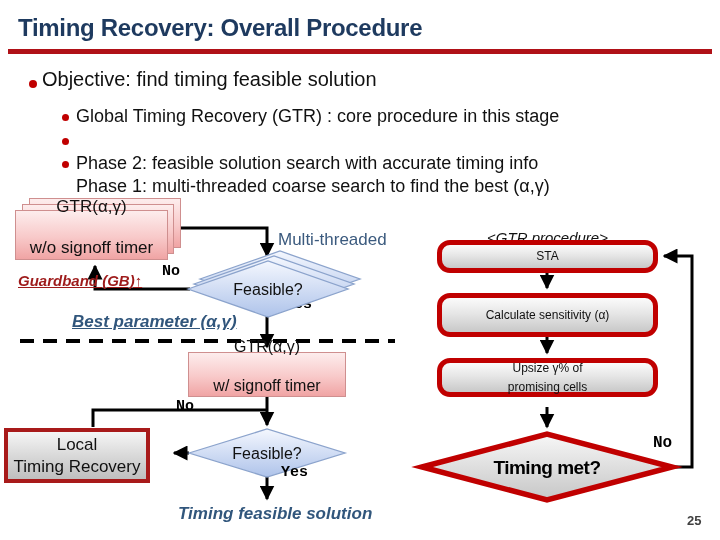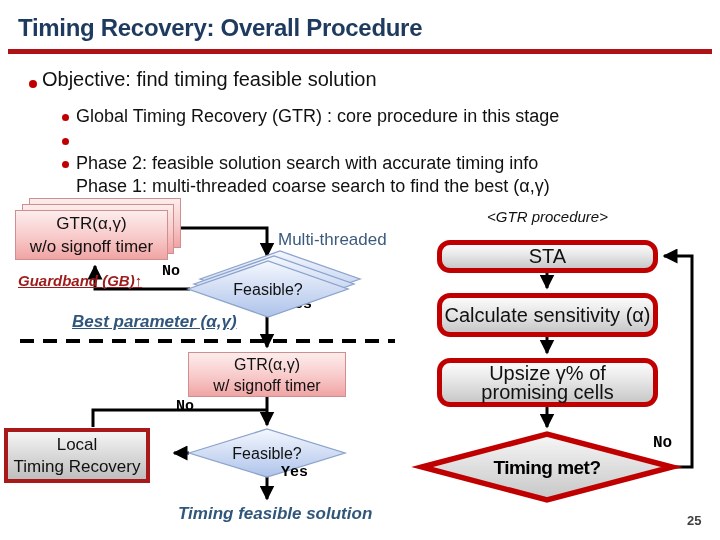--- a/index.html
+++ b/index.html
@@ -14,26 +14,26 @@
 
   
   .bullet-dot{width:8px;height:8px;border-radius:50%;background:#C00000;z-index:4;}
   .bullet-dot.small{width:7px;height:7px;}
   .bullet-main{left:42px;top:68px;font-size:20px;color:#111;z-index:4;}
   .bullet-sub{font-size:18px;color:#111;z-index:4;}
 
   
   .pinkbox{background:linear-gradient(180deg,#FDEDED 0%,#F8C9C9 55%,#F0A4A4 100%);
            border:1px solid #CF8F8F;box-sizing:border-box;z-index:4;
-           display:flex;flex-direction:column;align-items:center;justify-content:center;
-           font-size:17px;color:#111;line-height:23px;text-align:center;}
+           display:flex;flex-direction:column;align-items:center;justify-content:flex-end;
+           font-size:17px;color:#111;line-height:23px;text-align:center;gap:18px;}
   .redbox{border:5px solid #C00000;border-radius:13px;box-sizing:border-box;
           background:linear-gradient(180deg,#FBFBFB 0%,#E6E6E6 45%,#C8C8C8 100%);
           display:flex;flex-direction:column;align-items:center;justify-content:center;
-          font-size:20px;color:#111;line-height:19px;text-align:center;z-index:4;}
+          font-size:12px;color:#111;line-height:19px;text-align:center;z-index:4;}
   .localbox{border:4px solid #A81A1A;box-sizing:border-box;
             background:linear-gradient(180deg,#F5F5F5 0%,#D9D9D9 50%,#BFBFBF 100%);
             display:flex;flex-direction:column;align-items:center;justify-content:center;
             font-size:17px;color:#111;line-height:22px;text-align:center;z-index:4;}
 
   .flow-label{font-size:15px;font-weight:bold;color:#000000;z-index:4;font-family:Liberation Mono, monospace;}
   .ann-red{font-size:15px;font-weight:bold;font-style:italic;color:#9E1B1B;z-index:4;text-decoration:underline;}
   .ann-blue{font-size:17px;font-weight:bold;font-style:italic;color:#31567C;z-index:4;}
   .ann-plain{font-size:17px;color:#3B5A7E;z-index:4;}
   .ann-italic{font-size:15px;font-style:italic;color:#111;z-index:4;text-align:center;}
@@ -130,23 +130,23 @@
 
   <div class="abs localbox" style="left:4px;top:428px;width:146px;height:55px;">
     <span>Local</span>
     <span>Timing Recovery</span>
   </div>
 
   <span class="abs flow-label lbl" style="left:176px;top:398px;">No</span>
   <span class="abs flow-label lbl" style="left:281px;top:464px;">Yes</span>
   <span class="abs ann-blue lbl" style="left:178px;top:504px;">Timing feasible solution</span>
 
-  <div class="abs ann-italic" style="left:437px;top:208px;width:221px;">&lt;GTR procedure&gt;</div>
+  <div class="abs ann-italic" style="left:437px;top:229px;width:221px;">&lt;GTR procedure&gt;</div>
   <div class="abs redbox" style="left:437px;top:240px;width:221px;height:33px;">STA</div>
   <div class="abs redbox" style="left:437px;top:293px;width:221px;height:44px;">Calculate sensitivity (α)</div>
-  <div class="abs redbox" style="left:437px;top:358px;width:221px;height:49px;">
+  <div class="abs redbox" style="left:437px;top:358px;width:221px;height:39px;">
     <span>Upsize γ% of</span>
     <span>promising cells</span>
   </div>
   <span class="abs flow-label lbl" style="left:653px;top:434px;font-size:16px;">No</span>
 
   <span class="abs page-num lbl" style="left:687px;top:513px;">25</span>
 </div>
 
 </body></html>

